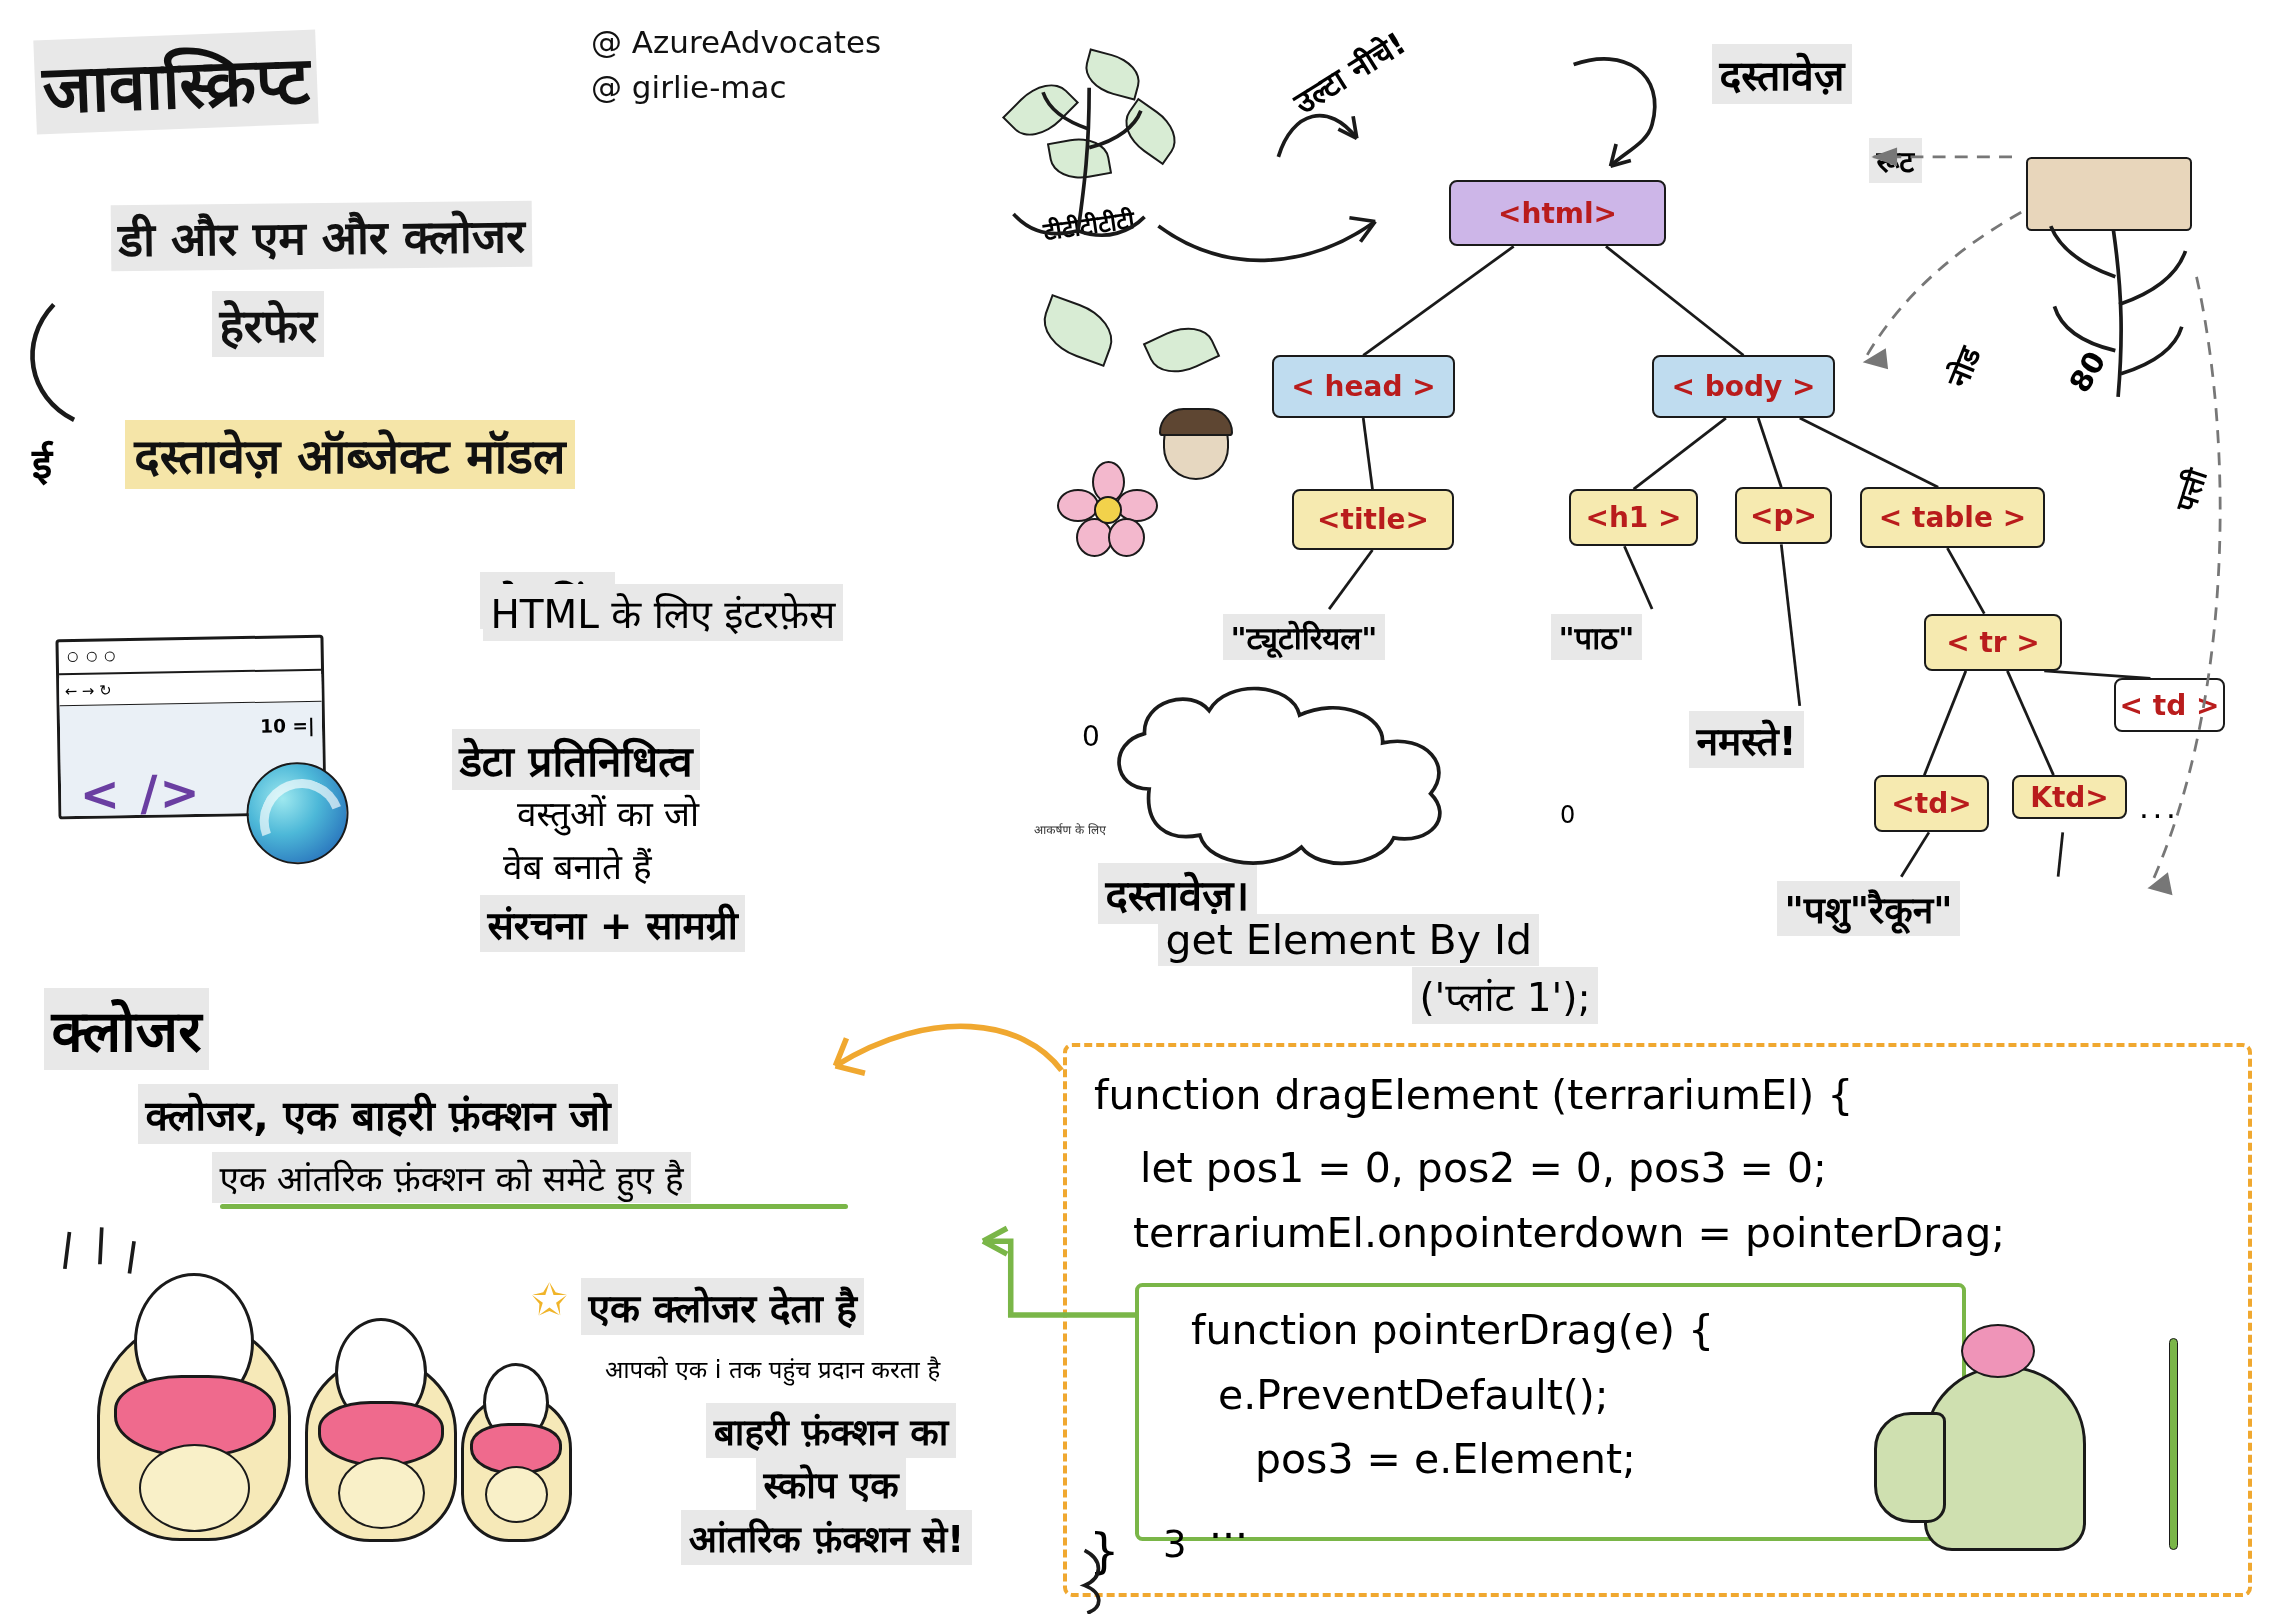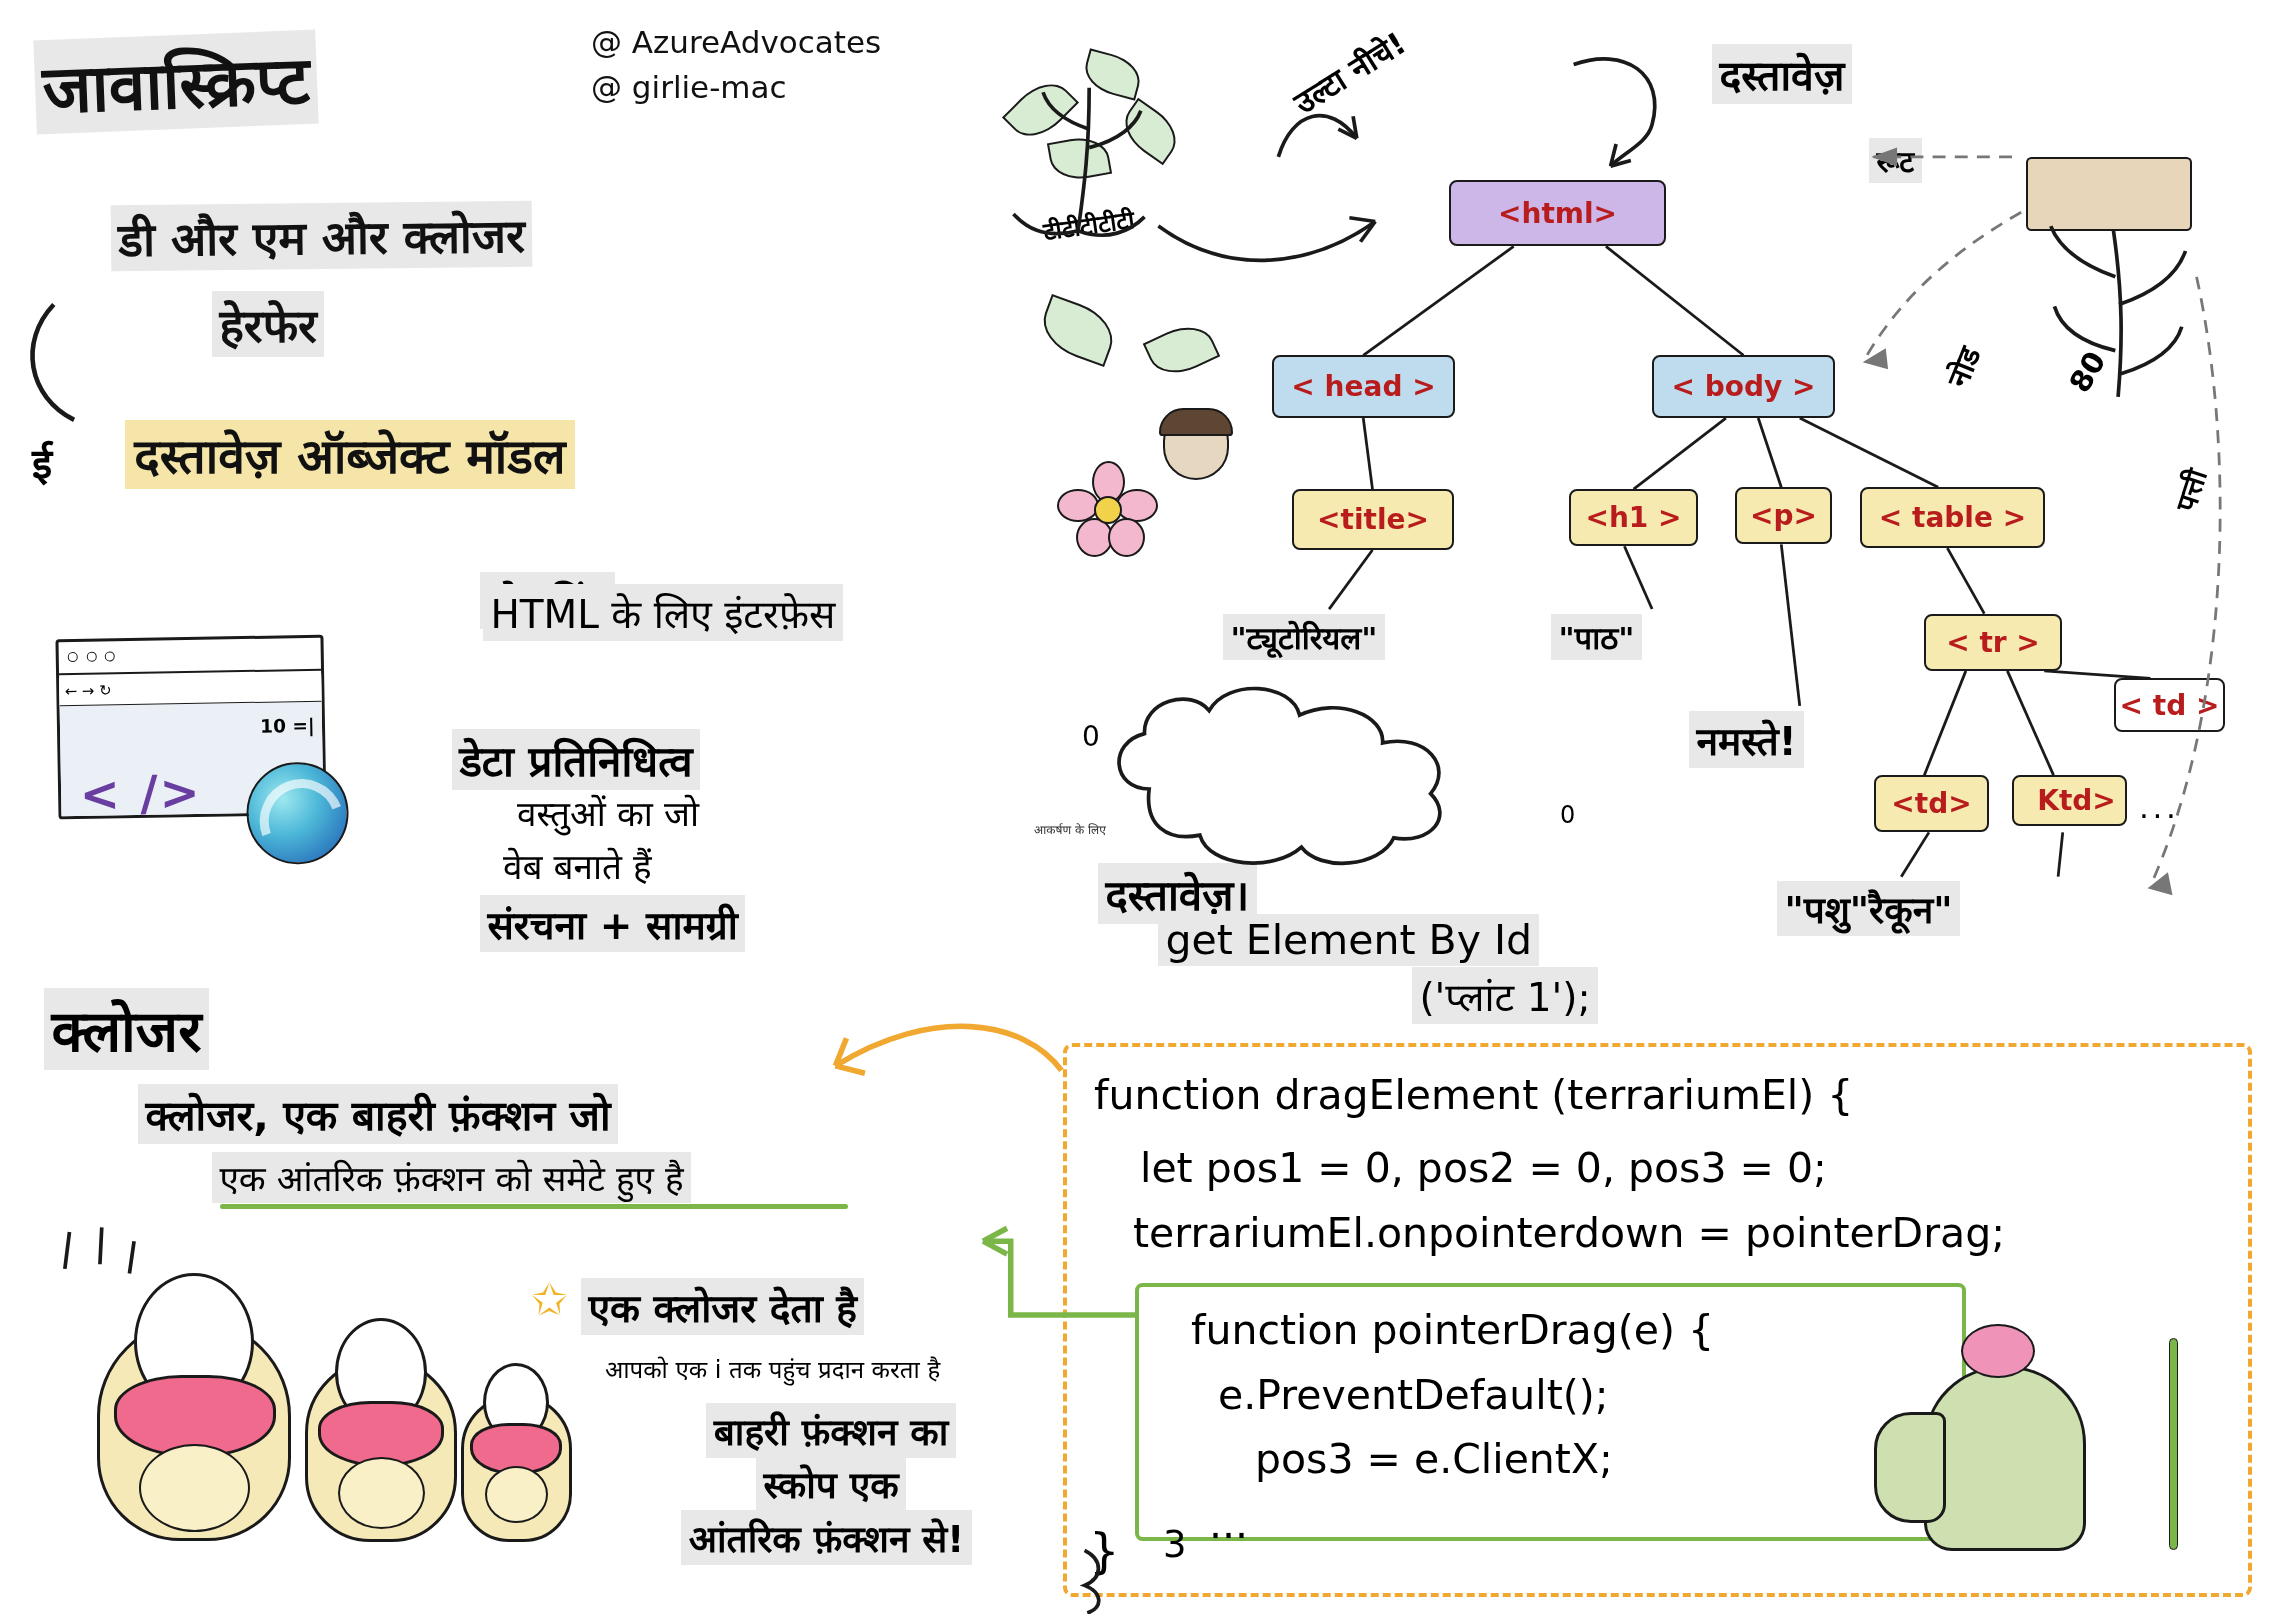--- a/index.html
+++ b/index.html
@@ -257,21 +257,21 @@
 </div>
 <div class="node yellow" style="left:1860px; top:487px; width:185px; height:61px;text-align:center;">
   <span>&lt; table &gt;</span>
 </div>
 <div class="node yellow" style="left:1924px; top:614px; width:138px; height:57px;">
   <span>&lt; tr &gt;</span>
 </div>
 <div class="node yellow" style="left:1874px; top:775px; width:115px; height:57px;">
   <span>&lt;td&gt;</span>
 </div>
-<div class="node yellow" style="left:2012px; top:775px; width:115px; height:51px;justify-content:flex-end;">
+<div class="node yellow" style="left:2012px; top:775px; width:115px; height:44px;">
   <span>Ktd&gt;</span>
 </div>
 <div class="node plain" style="left:2114px; top:678px; width:111px; height:54px;">
   <span>&lt; td &gt;</span>
 </div>
 <div class="abs" style="left:2139px; top:789px; font-size:31px; letter-spacing:3.7px;">
   <span>...</span>
 </div>
 
 <div class="abs tlabel" style="left:1223px; top:614px;">
@@ -325,21 +325,21 @@
   <span class="hl">('प्लांट 1');</span>
 </div>
 
 <div class="abs" id="code-box"></div>
 <div class="abs" id="inner-fn-box"></div>
 <div class="abs" id="code-line-1">function dragElement (terrariumEl) {</div>
 <div class="abs" id="code-line-2">let pos1 = 0, pos2 = 0, pos3 = 0;</div>
 <div class="abs" id="code-line-3">terrariumEl.onpointerdown = pointerDrag;</div>
 <div class="abs" id="code-line-4">function pointerDrag(e) {</div>
 <div class="abs" id="code-line-5">e.PreventDefault();</div>
-<div class="abs" id="code-line-6">pos3 = e.ClientX;</div>
+<div class="abs" id="code-line-6">pos3 = e.Element;</div>
 <div class="abs" id="code-dots">...</div>
 <div class="abs" id="code-num-3">3</div>
 <div class="abs" id="code-brace">}</div>
 
 <div class="leaf" style="left:1041px; top:305px; width:74px; height:51px; transform:rotate(20deg);"></div>
 <div class="leaf" style="left:1149px; top:328px; width:65px; height:44px; transform:rotate(-25deg);"></div>
 <div class="leaf" style="left:1050px; top:138px; width:59px; height:41px; transform:rotate(-10deg);"></div>
 <div class="leaf" style="left:1121px; top:111px; width:59px; height:41px; transform:rotate(35deg);"></div>
 <div class="leaf" style="left:1008px; top:88px; width:65px; height:44px; transform:rotate(-45deg);"></div>
 <div class="leaf" style="left:1084px; top:55px; width:57px; height:39px; transform:rotate(15deg);"></div>

